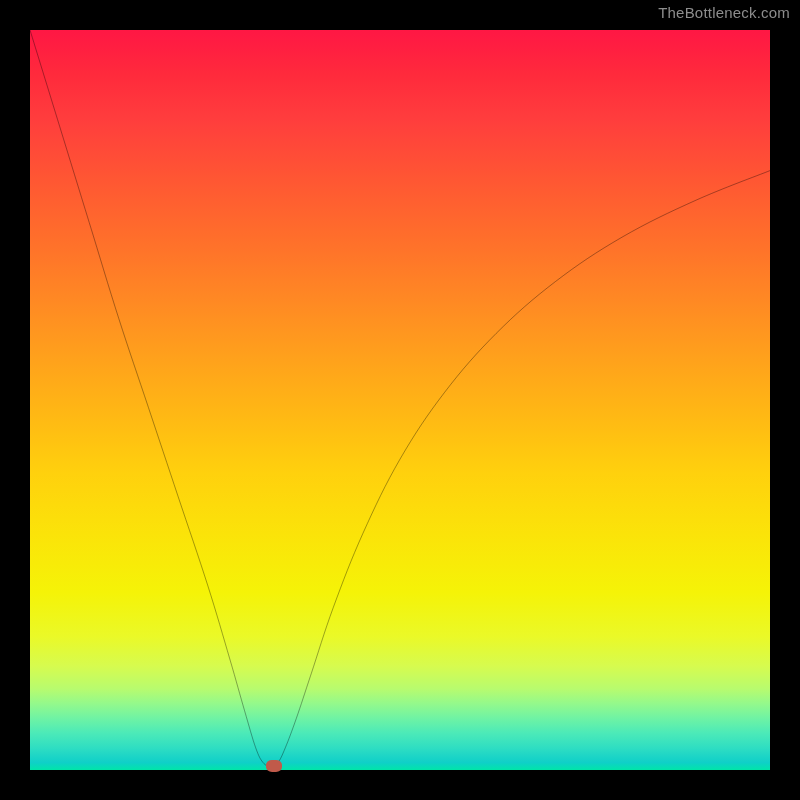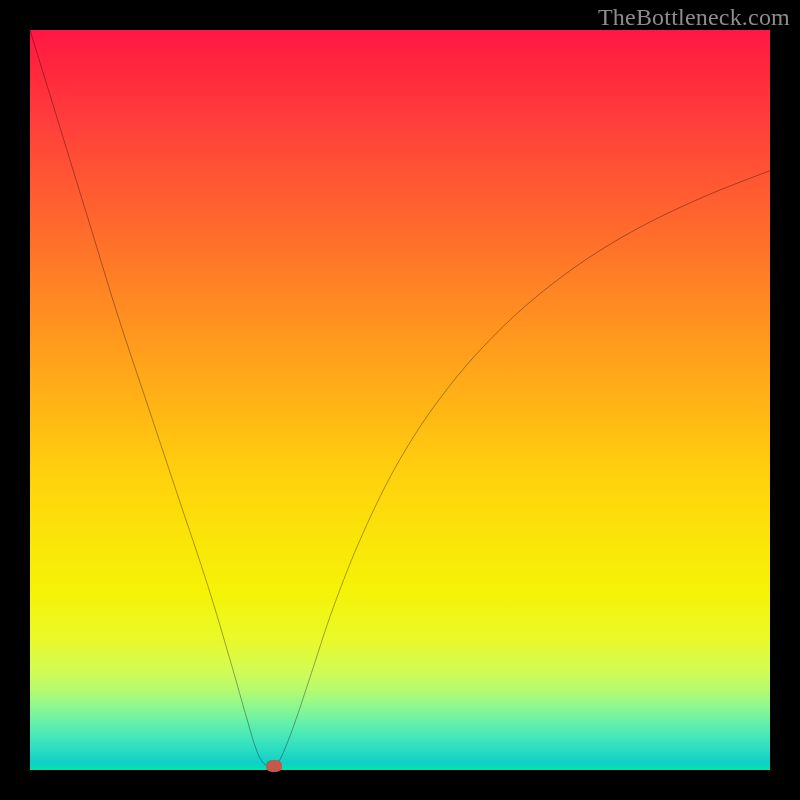--- a/index.html
+++ b/index.html
@@ -60,24 +60,23 @@
     height: 12px;
     border-radius: 6px / 5px;
     background: #c05a4a;
     transform: translate(-50%, -50%);
   }
   .watermark {
     position: absolute;
     top: 4px;
     right: 10px;
     color: #8d8d8d;
-    font-size: 24px;
+    font-size: 15px;
     font-weight: 500;
     letter-spacing: 0.2px;
-    font-family: Liberation Serif, serif;
   }
 </style>
 </head>
 <body>
 
 <div class="frame">
   <div class="watermark">TheBottleneck.com</div>
 
   <div class="plot-area">
     <svg class="curve-svg" viewBox="0 0 100 100" preserveAspectRatio="none">

